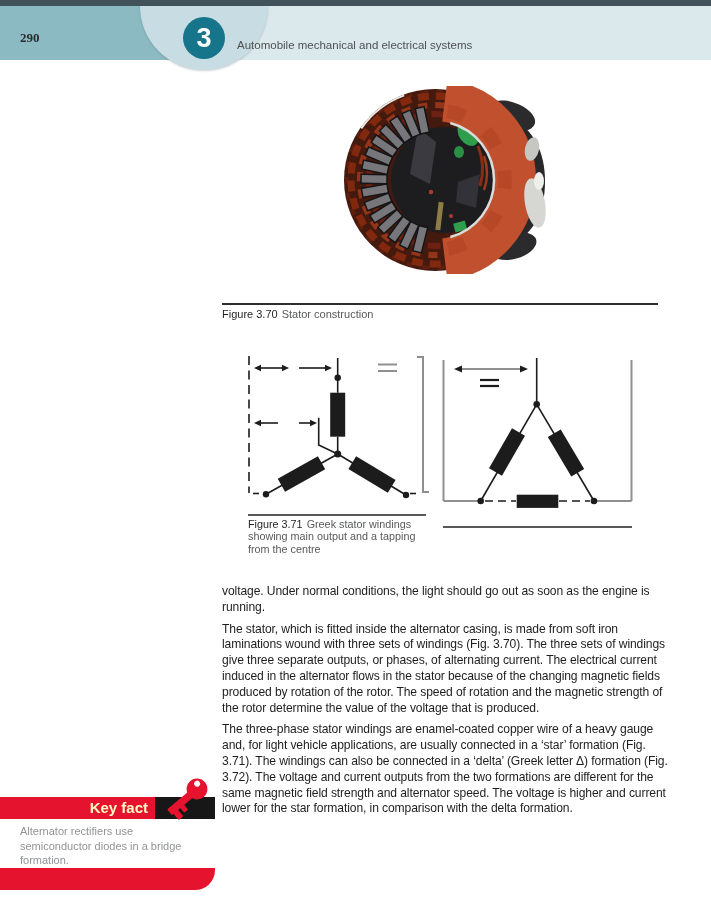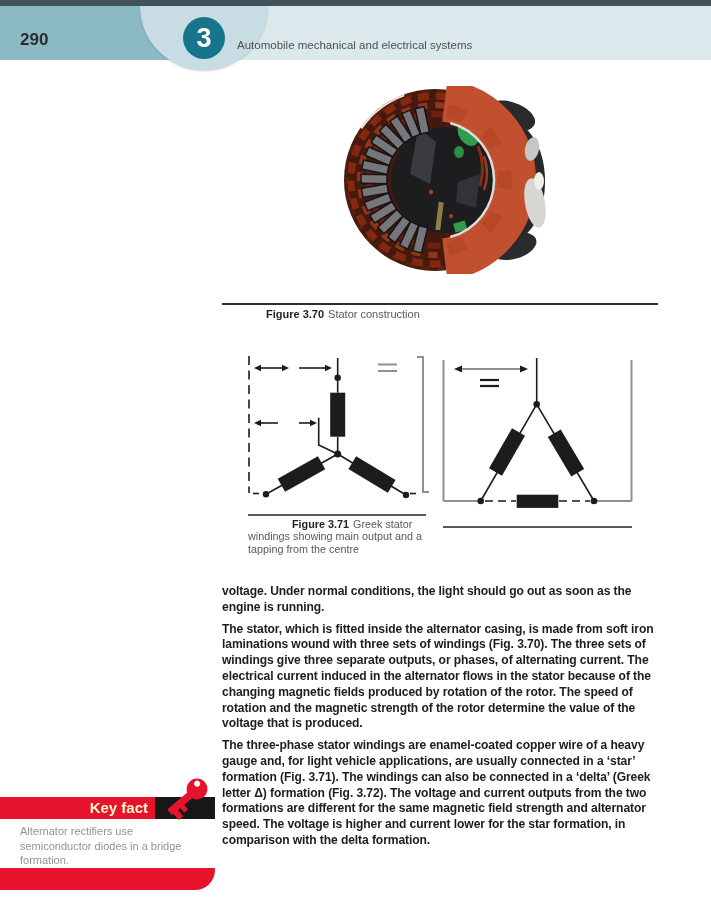--- a/index.html
+++ b/index.html
@@ -7,36 +7,36 @@
         font-family:"Liberation Sans","DejaVu Sans",sans-serif;color:#231f20;}
   
   .hdr-teal{position:absolute;left:0;top:6px;width:235px;height:54px;background:var(--teal-band,#8cbac3);}
   .hdr-pale{position:absolute;left:235px;top:6px;width:476px;height:54px;background:var(--pale-panel,#dce9ec);}
   .hdr-circle{position:absolute;left:140px;top:-58px;width:128px;height:128px;border-radius:50%;
               background:var(--pale-circle,#c8dde3);box-shadow:0 1px 2px rgba(60,80,90,.25);}
   .hdr-strip{position:absolute;left:0;top:0;width:711px;height:6px;background:var(--top-strip,#41525a);}
   .hdr-badge{position:absolute;left:183px;top:17px;width:42px;height:42px;border-radius:50%;
              background:var(--badge-teal,#16758b);color:#fff;font-weight:bold;font-size:27px;
              text-align:center;line-height:42px;}
-  .hdr-pagenum{position:absolute;left:20px;top:30px;font-size:17px;font-weight:bold;color:#2a2d2e;}
+  .hdr-pagenum{position:absolute;left:20px;top:30px;font-size:13px;font-weight:bold;color:#2a2d2e;font-family:Liberation Serif, serif;}
   .hdr-title{position:absolute;left:237px;top:39px;font-size:11.5px;color:#4e5153;}
   
   .photo{position:absolute;left:338px;top:86px;}
   .rule{position:absolute;height:2px;background:#2d2d2f;}
   .rule-gray{background:#58595b;}
   .caption{position:absolute;font-size:10.8px;line-height:12.4px;color:#58595b;}
-  .caption .figlabel{font-weight:bold;color:#231f20;margin-right:4px;margin-left:44px;}
+  .caption .figlabel{font-weight:normal;color:#231f20;margin-right:4px;}
   .cap370{left:222px;top:308px;width:430px;font-size:11px;}
   .cap371{left:248px;top:518px;width:182px;}
   .cap372{left:443px;top:530px;width:192px;}
   .diagram{position:absolute;}
   
   .bodytext{position:absolute;left:222px;top:584px;width:447px;font-size:12.1px;
             line-height:15.8px;letter-spacing:-0.1px;color:#1d1d1f;}
-  .bodytext p{margin:0 0 6px 0;font-weight:bold;}
+  .bodytext p{margin:0 0 6px 0;}
   
   .kf-bar{position:absolute;left:0;top:797px;width:155px;height:22px;background:var(--accent-red,#e5132d);
           color:#fef9c3;font-weight:bold;font-size:15px;line-height:22px;text-align:right;
           box-sizing:border-box;padding-right:7px;}
   .kf-black{position:absolute;left:155px;top:797px;width:60px;height:22px;background:#171717;}
   .kf-key{position:absolute;left:153px;top:774px;z-index:3;}
   .kf-text{position:absolute;left:20px;top:824px;width:180px;font-size:11px;line-height:14.6px;color:#919396;}
   .kf-foot{position:absolute;left:0;top:868px;width:215px;height:22px;background:var(--accent-red,#e5132d);
            border-radius:0 0 20px 0;}
 </style>

